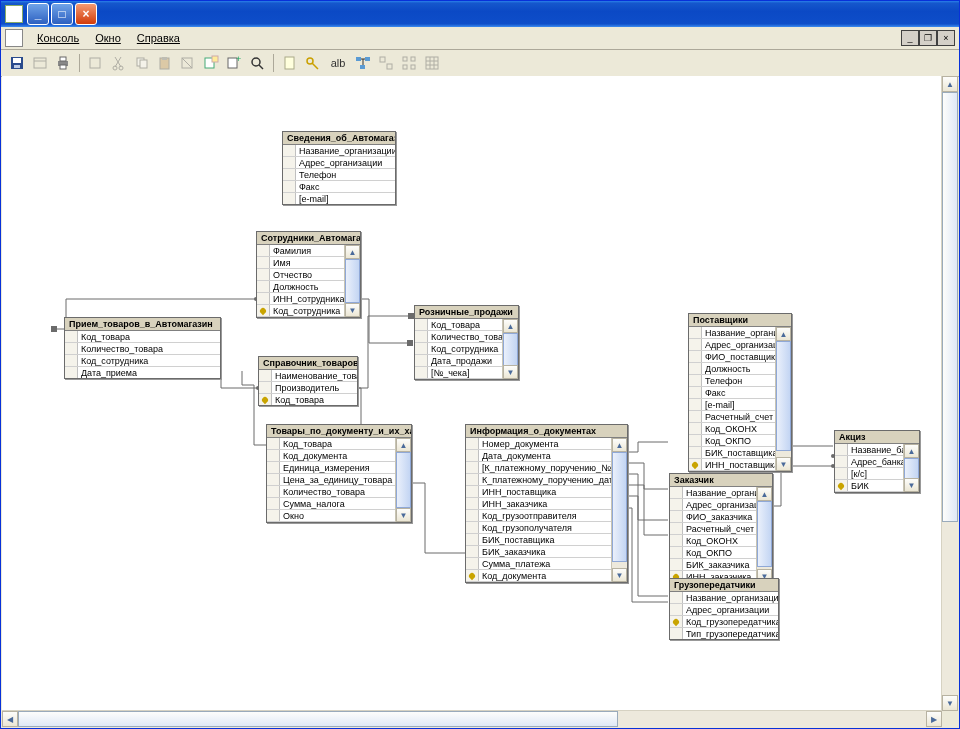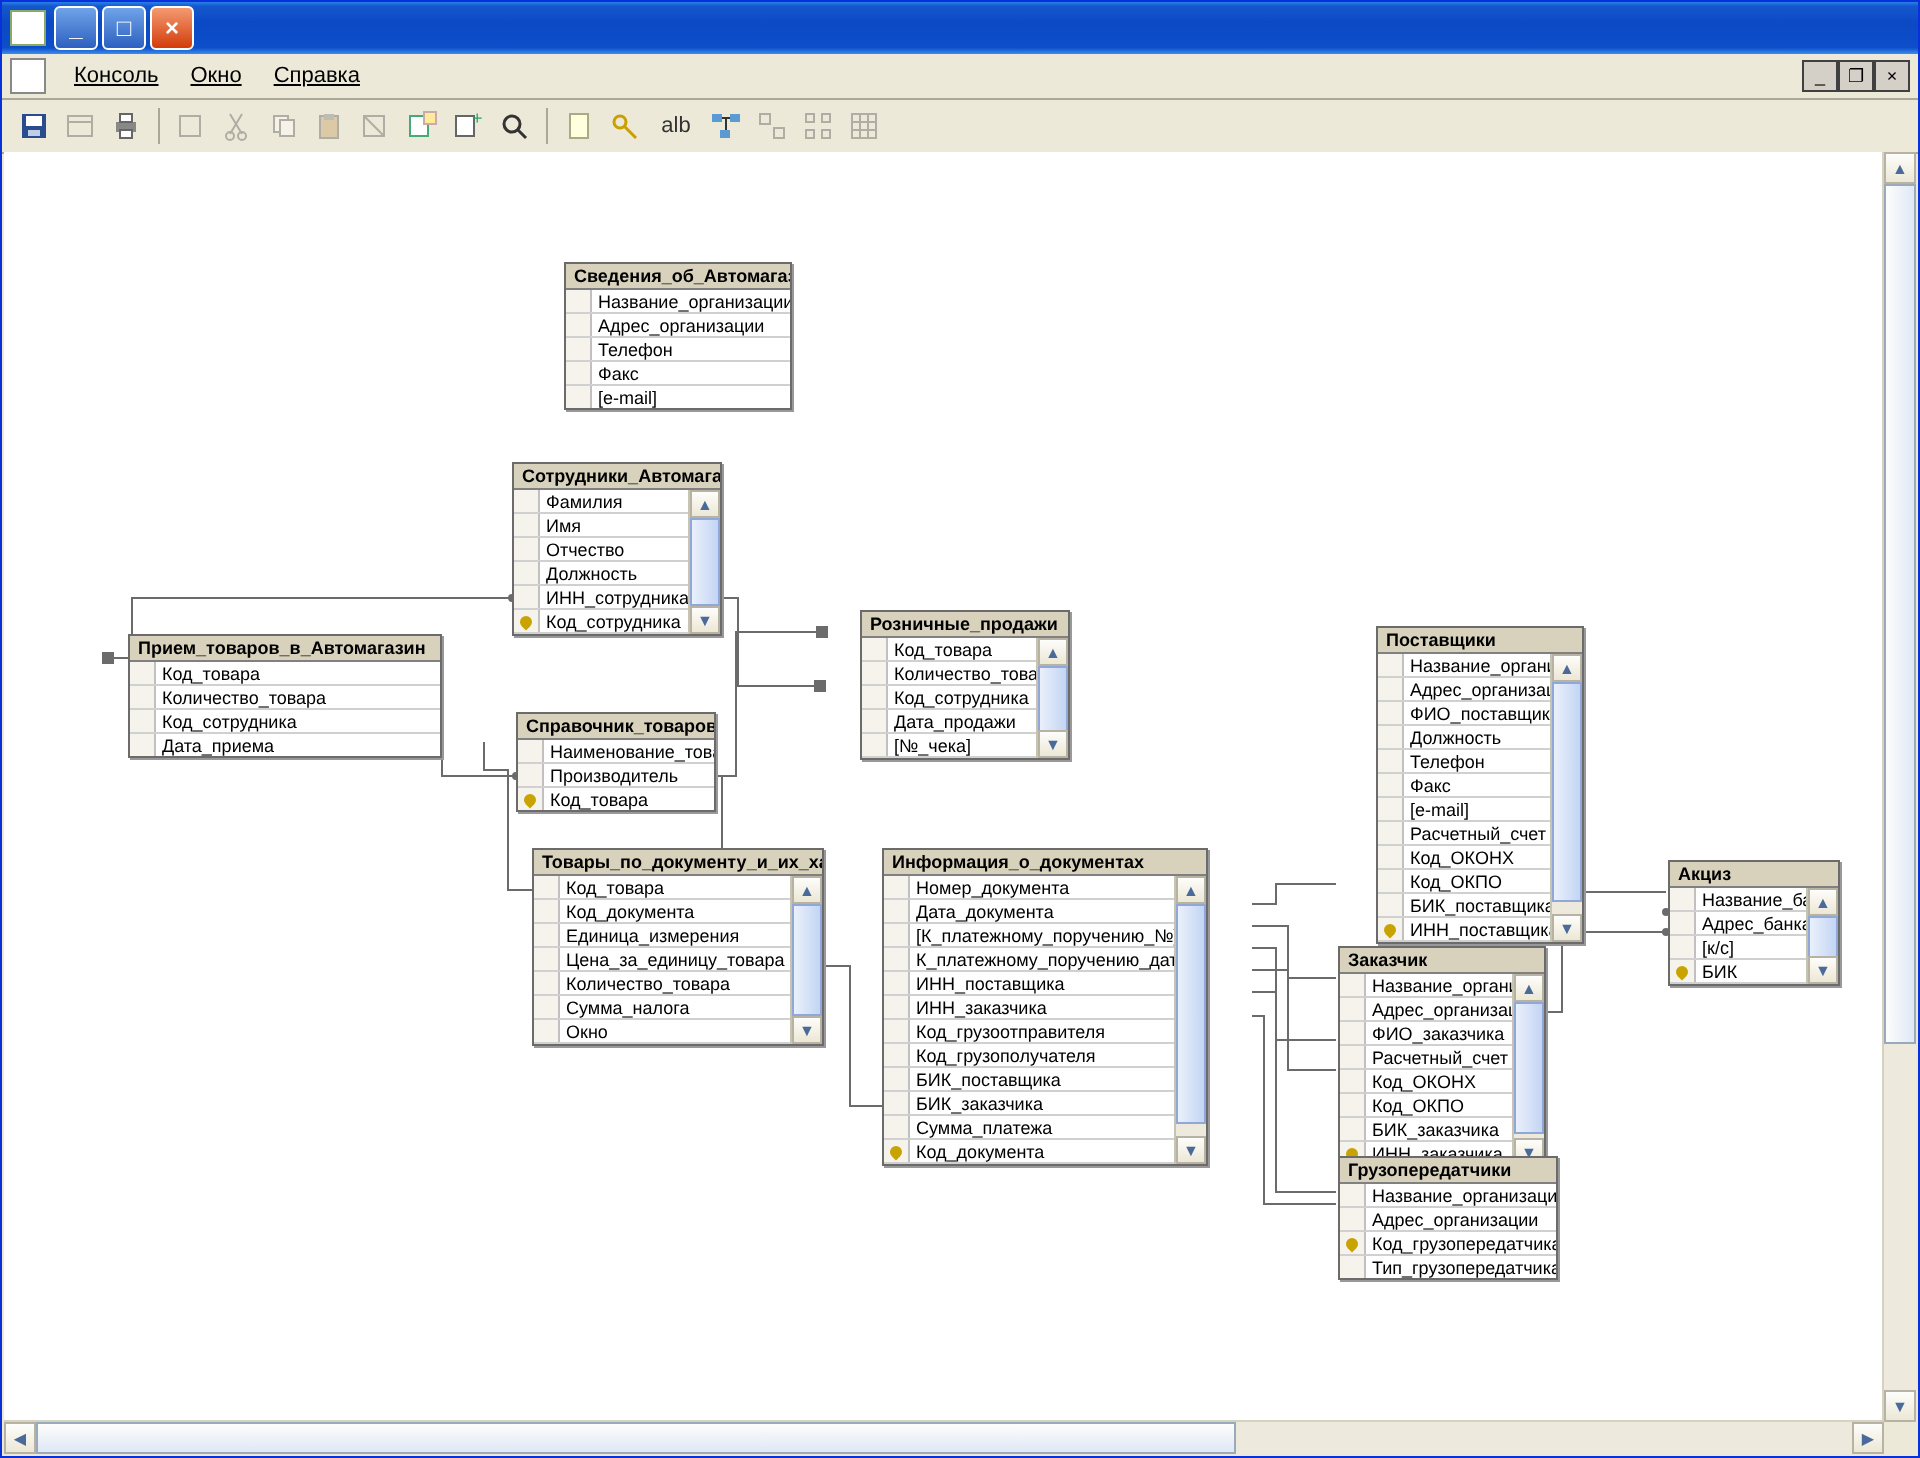--- a/index.html
+++ b/index.html
@@ -314,21 +314,21 @@
             <div class="row">
               <div class="keycol"></div>
               <div class="coltext">Производитель</div>
             </div>
             <div class="row">
               <div class="keycol pk"></div>
               <div class="coltext">Код_товара</div>
             </div>
           </div>
         </div>
-      <div id="t5" class="tbl" style="left:428px;top:229px;width:103px">
+      <div id="t5" class="tbl" style="left:412px;top:229px;width:103px">
           <div class="hdr">Розничные_продажи</div>
           <div class="body">
             <div class="row">
               <div class="keycol"></div>
               <div class="coltext">Код_товара</div>
             </div>
             <div class="row">
               <div class="keycol"></div>
               <div class="coltext">Количество_товара</div>
             </div>
@@ -382,21 +382,21 @@
               <div class="keycol"></div>
               <div class="coltext">Окно</div>
             </div>
             <div class="sb">
               <div class="sbtn">▲</div>
               <div class="sthumb" style="top:14px;height:56px"></div>
               <div class="sbtn" style="position:absolute;bottom:0">▼</div>
             </div>
           </div>
         </div>
-      <div id="t7" class="tbl" style="left:439px;top:348px;width:161px">
+      <div id="t7" class="tbl" style="left:463px;top:348px;width:161px">
           <div class="hdr">Информация_о_документах</div>
           <div class="body">
             <div class="row">
               <div class="keycol"></div>
               <div class="coltext">Номер_документа</div>
             </div>
             <div class="row">
               <div class="keycol"></div>
               <div class="coltext">Дата_документа</div>
             </div>

